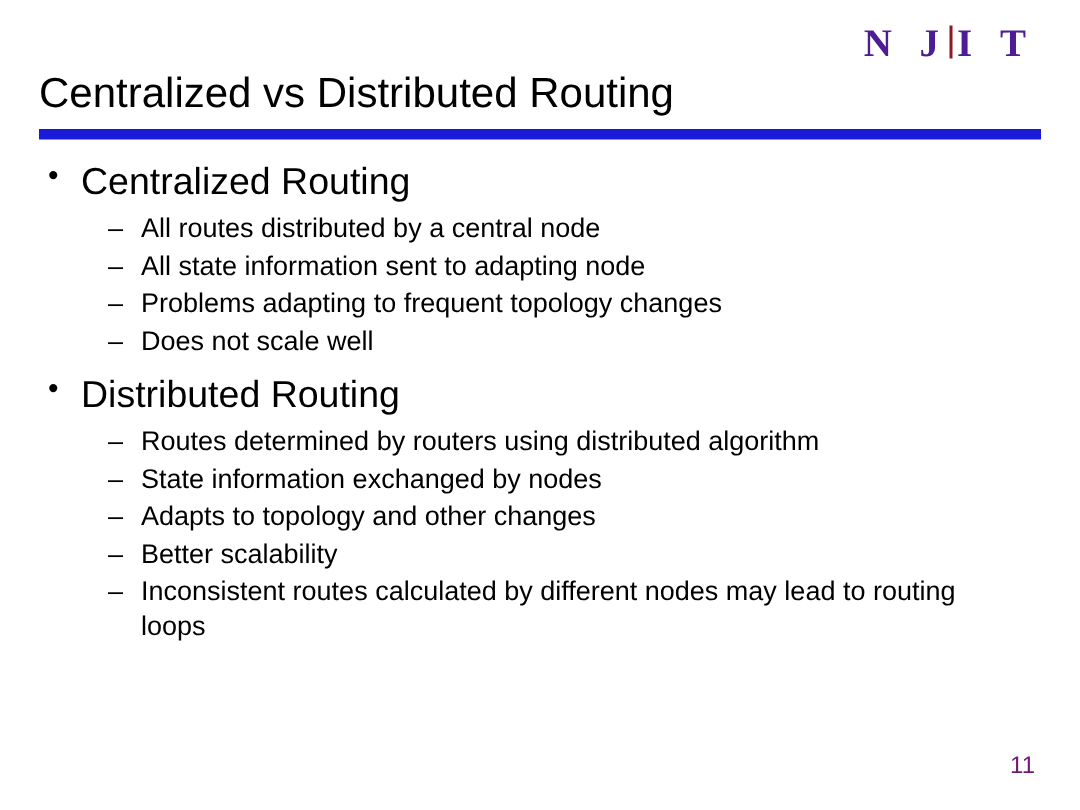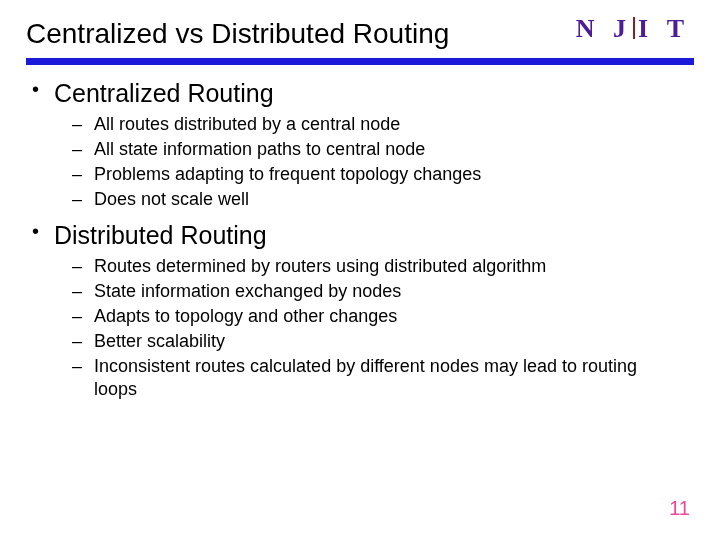--- a/index.html
+++ b/index.html
@@ -1,30 +1,30 @@
 <!DOCTYPE html>
 <html><head>
 <meta charset="utf-8">
 <style>
   * { margin: 0; padding: 0; box-sizing: border-box; }
   html, body { width: 720px; height: 540px; background: #fff; font-family: Arial, Helvetica, sans-serif; color: #000; }
   .slide { position: relative; width: 720px; height: 540px; padding: 18px 26px 0 26px; }
   .logo { position: absolute; top: 14px; right: 30px; font-family: "Times New Roman", serif; font-size: 26px; letter-spacing: 6px; color: #4c1d95; font-weight: 600; }
   .logo .bar { display: inline-block; width: 2px; height: 22px; background: #8d1b22; vertical-align: -2px; margin: 0 3px 0 1px; }
-  .title { font-size: 28px; font-weight: 400; font-family: Verdana, Arial, sans-serif; margin-bottom: 8px; }
+  .title { font-size: 28px; font-weight: 400; font-family: Verdana, Arial, sans-serif; margin-top: 28px; margin-bottom: 8px; }
   .rule { height: 7px; background: #1a1bd8; width: 100%; margin-bottom: 12px; }
   .content { font-size: 20px; line-height: 1.28; }
   .lvl1 { display: flex; margin: 4px 0 4px 6px; }
   .lvl1 .bul { width: 22px; flex: none; }
   .lvl1 .txt { flex: 1; font-size: 25px; }
   .sublist { margin: 2px 0 8px 46px; }
   .lvl2 { display: flex; font-size: 18px; margin: 2px 0; }
   .lvl2 .bul { width: 22px; flex: none; }
   .lvl2 .txt { flex: 1; padding-right: 40px; }
-  .pagenum { position: absolute; right: 30px; bottom: 20px; font-size: 20px; color: #ec4899; }
+  .pagenum { position: absolute; right: 30px; bottom: 20px; font-size: 16px; color: #701a75; }
 </style>
 </head>
 <body>
 
 <div class="slide">
 
   <div class="logo">
     N&nbsp;J<span class="bar"></span>I&nbsp;T
   </div>
 
@@ -37,21 +37,21 @@
       <div class="bul">•</div>
       <div class="txt">Centralized Routing</div>
     </div>
     <div class="sublist">
       <div class="lvl2">
           <div class="bul">–</div>
           <div class="txt">All routes distributed by a central node</div>
         </div>
       <div class="lvl2">
           <div class="bul">–</div>
-          <div class="txt">All state information paths to central node</div>
+          <div class="txt">All state information sent to adapting node</div>
         </div>
       <div class="lvl2">
           <div class="bul">–</div>
           <div class="txt">Problems adapting to frequent topology changes</div>
         </div>
       <div class="lvl2">
           <div class="bul">–</div>
           <div class="txt">Does not scale well</div>
         </div>
     </div>

